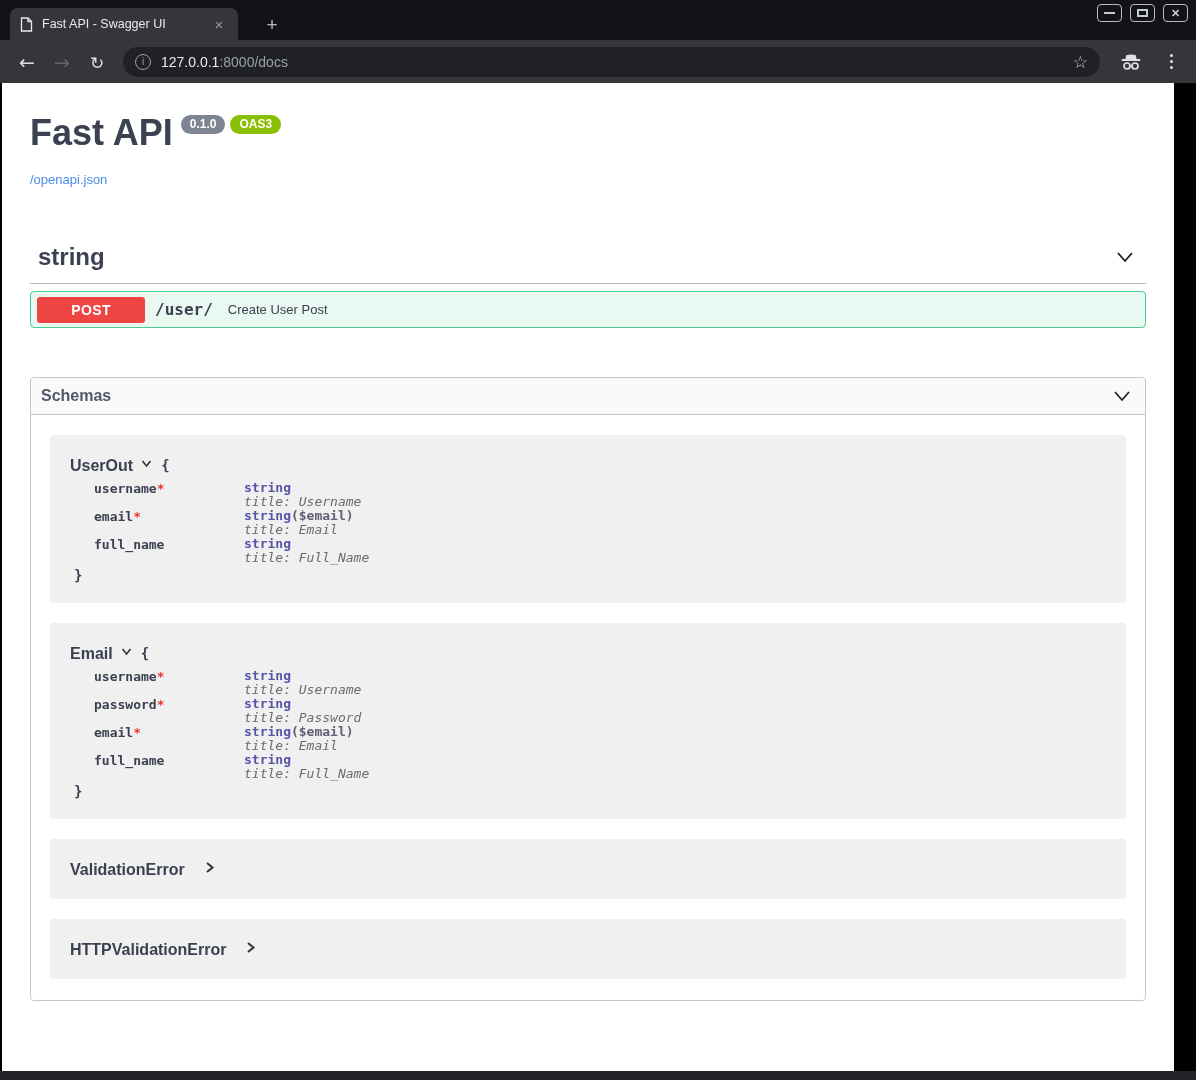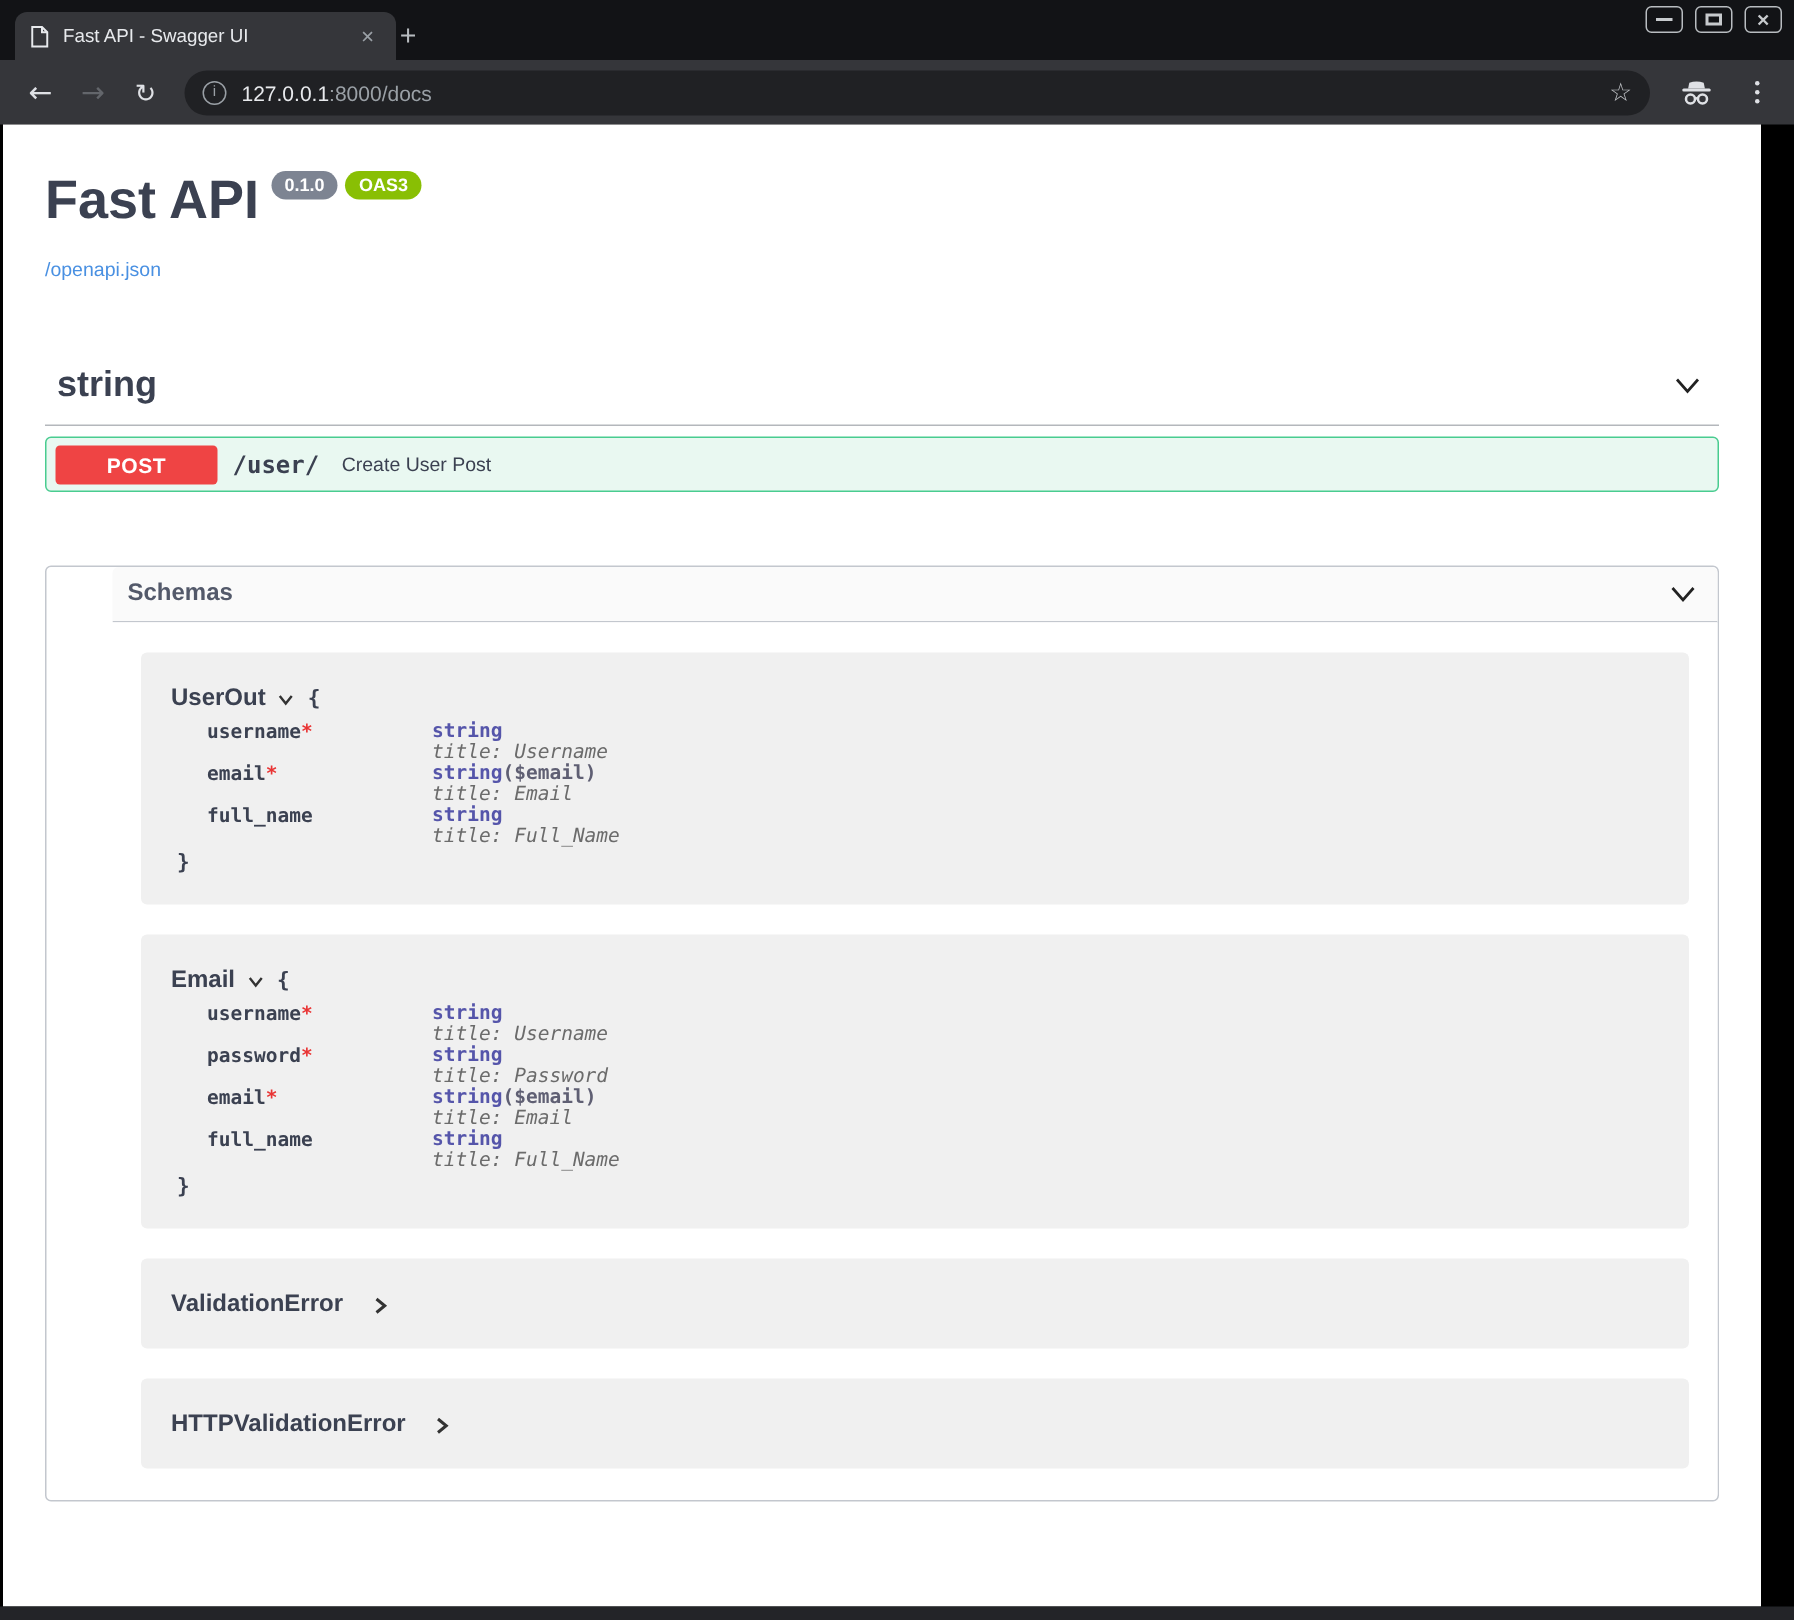--- a/index.html
+++ b/index.html
@@ -1,20 +1,20 @@
 <!DOCTYPE html>
 <html><head>
 <meta charset="utf-8">
 <style>
   * { box-sizing: border-box; margin: 0; padding: 0; }
   html,body { width:1196px; height:1080px; background:#000; font-family:"Liberation Sans", sans-serif; overflow:hidden; }
 
   
   .tabstrip { position:relative; height:40px; background:#121316; }
-  .tab { position:absolute; left:10px; top:8px; width:254px; height:32px; background:#35363a;
+  .tab { position:absolute; left:10px; top:8px; width:228px; height:32px; background:#35363a;
          border-radius:8px 8px 0 0; display:flex; align-items:center; padding:0 10px; }
   .tab-favicon { width:13px; height:15px; margin-right:9px; flex:0 0 auto; }
   .tab-title { color:#e8eaed; font-size:12.5px; white-space:nowrap; overflow:hidden; flex:1; }
   .tab-close { width:18px; height:18px; display:flex; align-items:center; justify-content:center;
                color:#9aa0a6; font-size:15px; border-radius:50%; cursor:default; }
   .tab-close::after { content:"×"; }
   .newtab { position:absolute; left:260px; top:13px; width:24px; height:24px; display:flex;
             align-items:center; justify-content:center; color:#b7bbbf; font-size:19px; }
   .newtab::after { content:"+"; }
 
@@ -66,30 +66,30 @@
   .tag-name { font-size:24px; font-weight:bold; color:#3b4151; }
 
   .opblock { margin-top:7px; height:37px; border:1px solid #49cc90; border-radius:4px;
              background:#e9f8f1; display:flex; align-items:center; padding:0 6px; }
   .method-btn { width:108px; height:26px; background:#ef4444; border:none; border-radius:3px;
                 color:#fff; font-size:14px; font-weight:bold; letter-spacing:.4px; }
   .op-path { font-family:"DejaVu Sans Mono", monospace; font-size:16px; font-weight:bold;
              color:#3b4151; margin-left:10px; }
   .op-summary { font-size:13px; color:#3b4151; margin-left:15px; }
 
-  .section-models { margin-top:49px; border:1px solid #c3c7ce; border-radius:4px;padding-left:44px; }
+  .section-models { margin-top:49px; border:1px solid #c3c7ce; border-radius:4px; }
   .models-head { height:37px; display:flex; align-items:center; justify-content:space-between;
                  padding:0 12px 0 10px; border-bottom:1px solid #c3c7ce; background:#fafafa;
                  border-radius:4px 4px 0 0; cursor:pointer; }
   .models-title { font-size:16px; font-weight:bold; color:#53596a; }
   .models-body { padding:20px 19px 21px; background:#fff; border-radius:0 0 4px 4px; }
 
   .model-box { background:#f0f0f0; border-radius:4px; padding:22px 20px 20px; margin-bottom:20px; }
   .model-box:last-child { margin-bottom:0; }
-  .model-head { display:flex; align-items:center; cursor:pointer; }
+  .model-head { display:flex; align-items:flex-start; cursor:pointer; }
   .model-name { font-size:16px; font-weight:bold; color:#3b4151; }
   .model-head .chev { margin-left:7px; display:flex; }
   .model-head .chev.right { margin-left:18px; }
   .brace { font-family:"DejaVu Sans Mono", monospace; font-size:14px; font-weight:bold;
            color:#3b4151; margin-left:8px; }
   .brace-close { font-family:"DejaVu Sans Mono", monospace; font-size:14px; font-weight:bold;
                  color:#3b4151; margin-left:4px; margin-top:2px; }
   .model-props { margin:6px 0 0 24px; }
   .prop-row { display:flex; }
   .prop-name { width:150px; flex:0 0 auto; font-family:"DejaVu Sans Mono", monospace;

